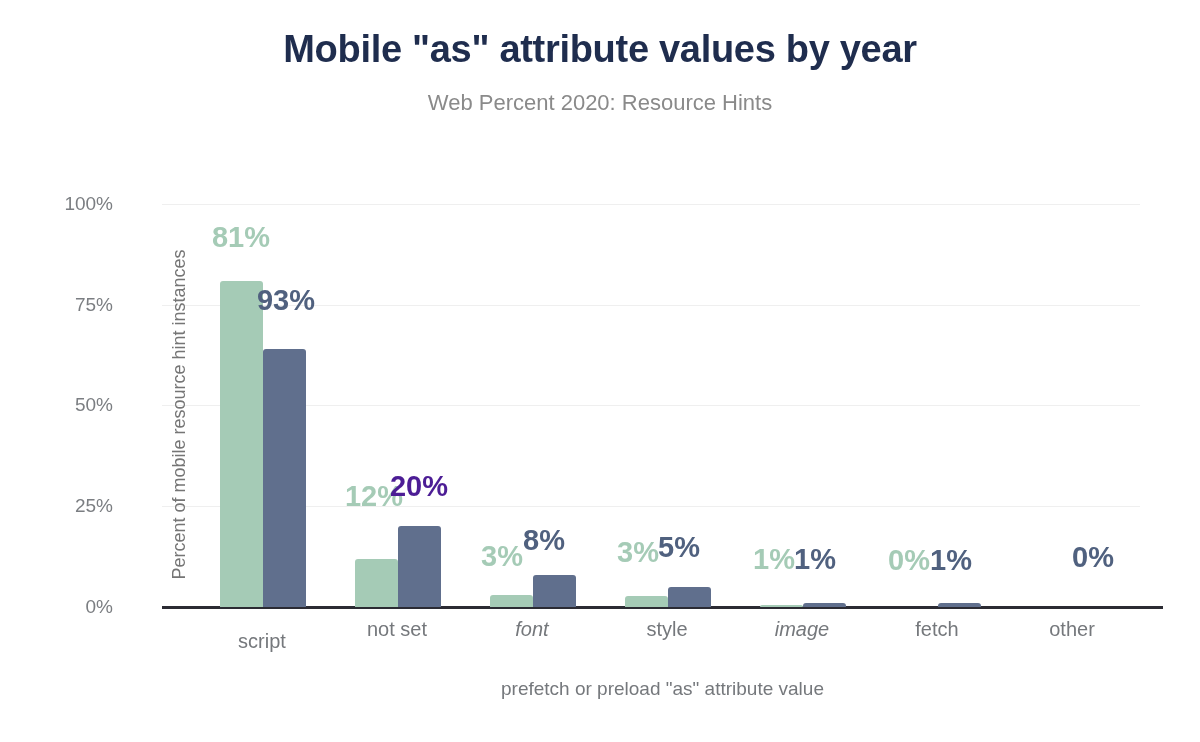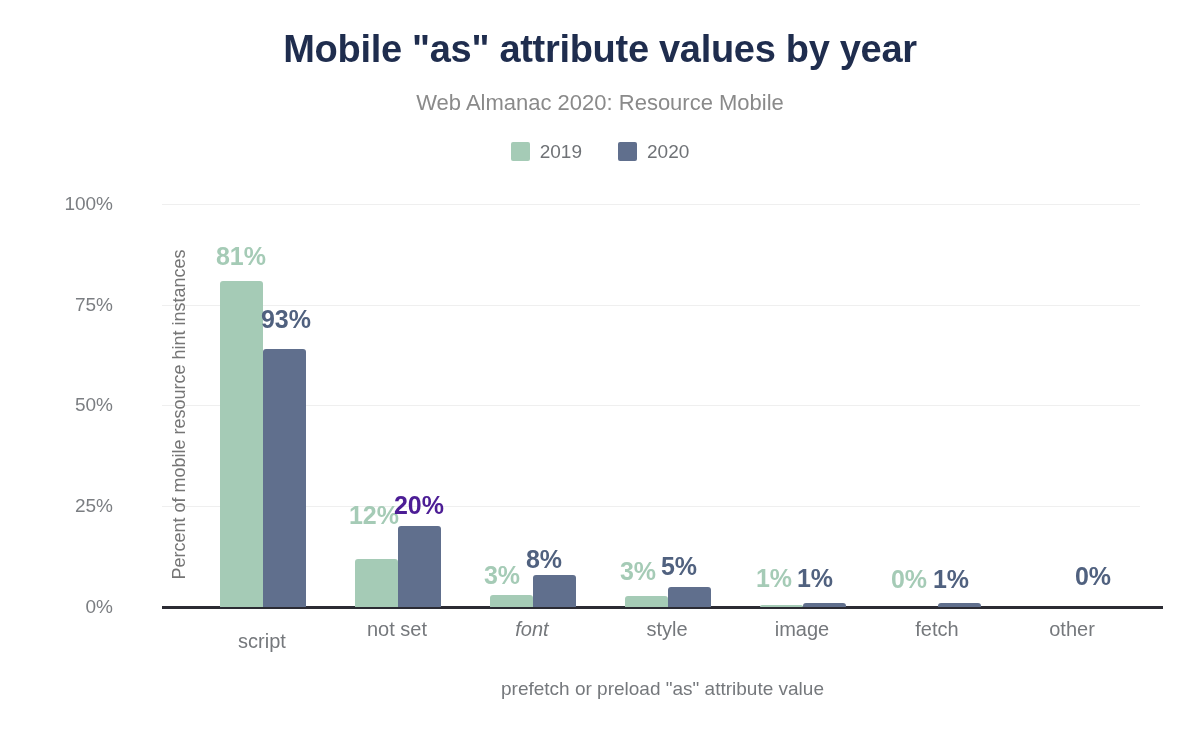--- a/index.html
+++ b/index.html
@@ -153,46 +153,35 @@
     position: absolute;
     bottom: 0;
     width: 43px;
     border-radius: 3px 3px 0 0;
   }
 
   .bar-label {
     position: absolute;
     width: 140px;
     text-align: center;
-    font-size: 25px;
+    font-size: 29px;
     font-weight: bold;
     transform: translateX(-50%);
     white-space: nowrap;
-    margin-top: 21px;
   }
 </style>
 </head>
 <body>
 
 <div id="chart-root">
 
   <div class="chart-title">Mobile "as" attribute values by year</div>
 
-  <div class="chart-subtitle">Web Almanac 2020: Resource Mobile</div>
-
-  <div class="legend" id="legend">
-      <div class="legend-item">
-        <span class="legend-swatch" style="background: rgb(165, 203, 182);"></span>
-        <span class="legend-label">2019</span>
-      </div>
-      <div class="legend-item">
-        <span class="legend-swatch" style="background: rgb(96, 111, 141);"></span>
-        <span class="legend-label">2020</span>
-      </div>
-    </div>
+  <div class="chart-subtitle">Web Percent 2020: Resource Hints</div>
+
 
   <div class="axis-baseline"></div>
 
   <div id="plot">
     <div id="gridlines">
         <div class="gridline" style="top: 0px;"></div>
         <div class="gridline" style="top: 101px;"></div>
         <div class="gridline" style="top: 201px;"></div>
         <div class="gridline" style="top: 302px;"></div>
       </div>
@@ -229,21 +218,21 @@
         <div class="bar-label" style="left: 653px; top: 339px; color: rgb(80, 97, 127);">1%</div>
         <div class="bar-label" style="left: 747px; top: 340px; color: rgb(165, 203, 182);">0%</div>
         <div class="bar-label" style="left: 789px; top: 340px; color: rgb(80, 97, 127);">1%</div>
         <div class="bar-label" style="left: 931px; top: 337px; color: rgb(80, 97, 127);">0%</div>
       </div>
     <div id="xticks">
         <div class="xtick" style="left: 100px; margin-top: 12px;">script</div>
         <div class="xtick" style="left: 235px;">not set</div>
         <div class="xtick" style="left: 370px; font-style: italic;">font</div>
         <div class="xtick" style="left: 505px;">style</div>
-        <div class="xtick" style="left: 640px;">image</div>
+        <div class="xtick" style="left: 640px; font-style: italic;">image</div>
         <div class="xtick" style="left: 775px;">fetch</div>
         <div class="xtick" style="left: 910px;">other</div>
       </div>
 
     <div class="y-axis-title">Percent of mobile resource hint instances</div>
 
     <div class="x-axis-title">prefetch or preload "as" attribute value</div>
   </div>
 
 </div>

